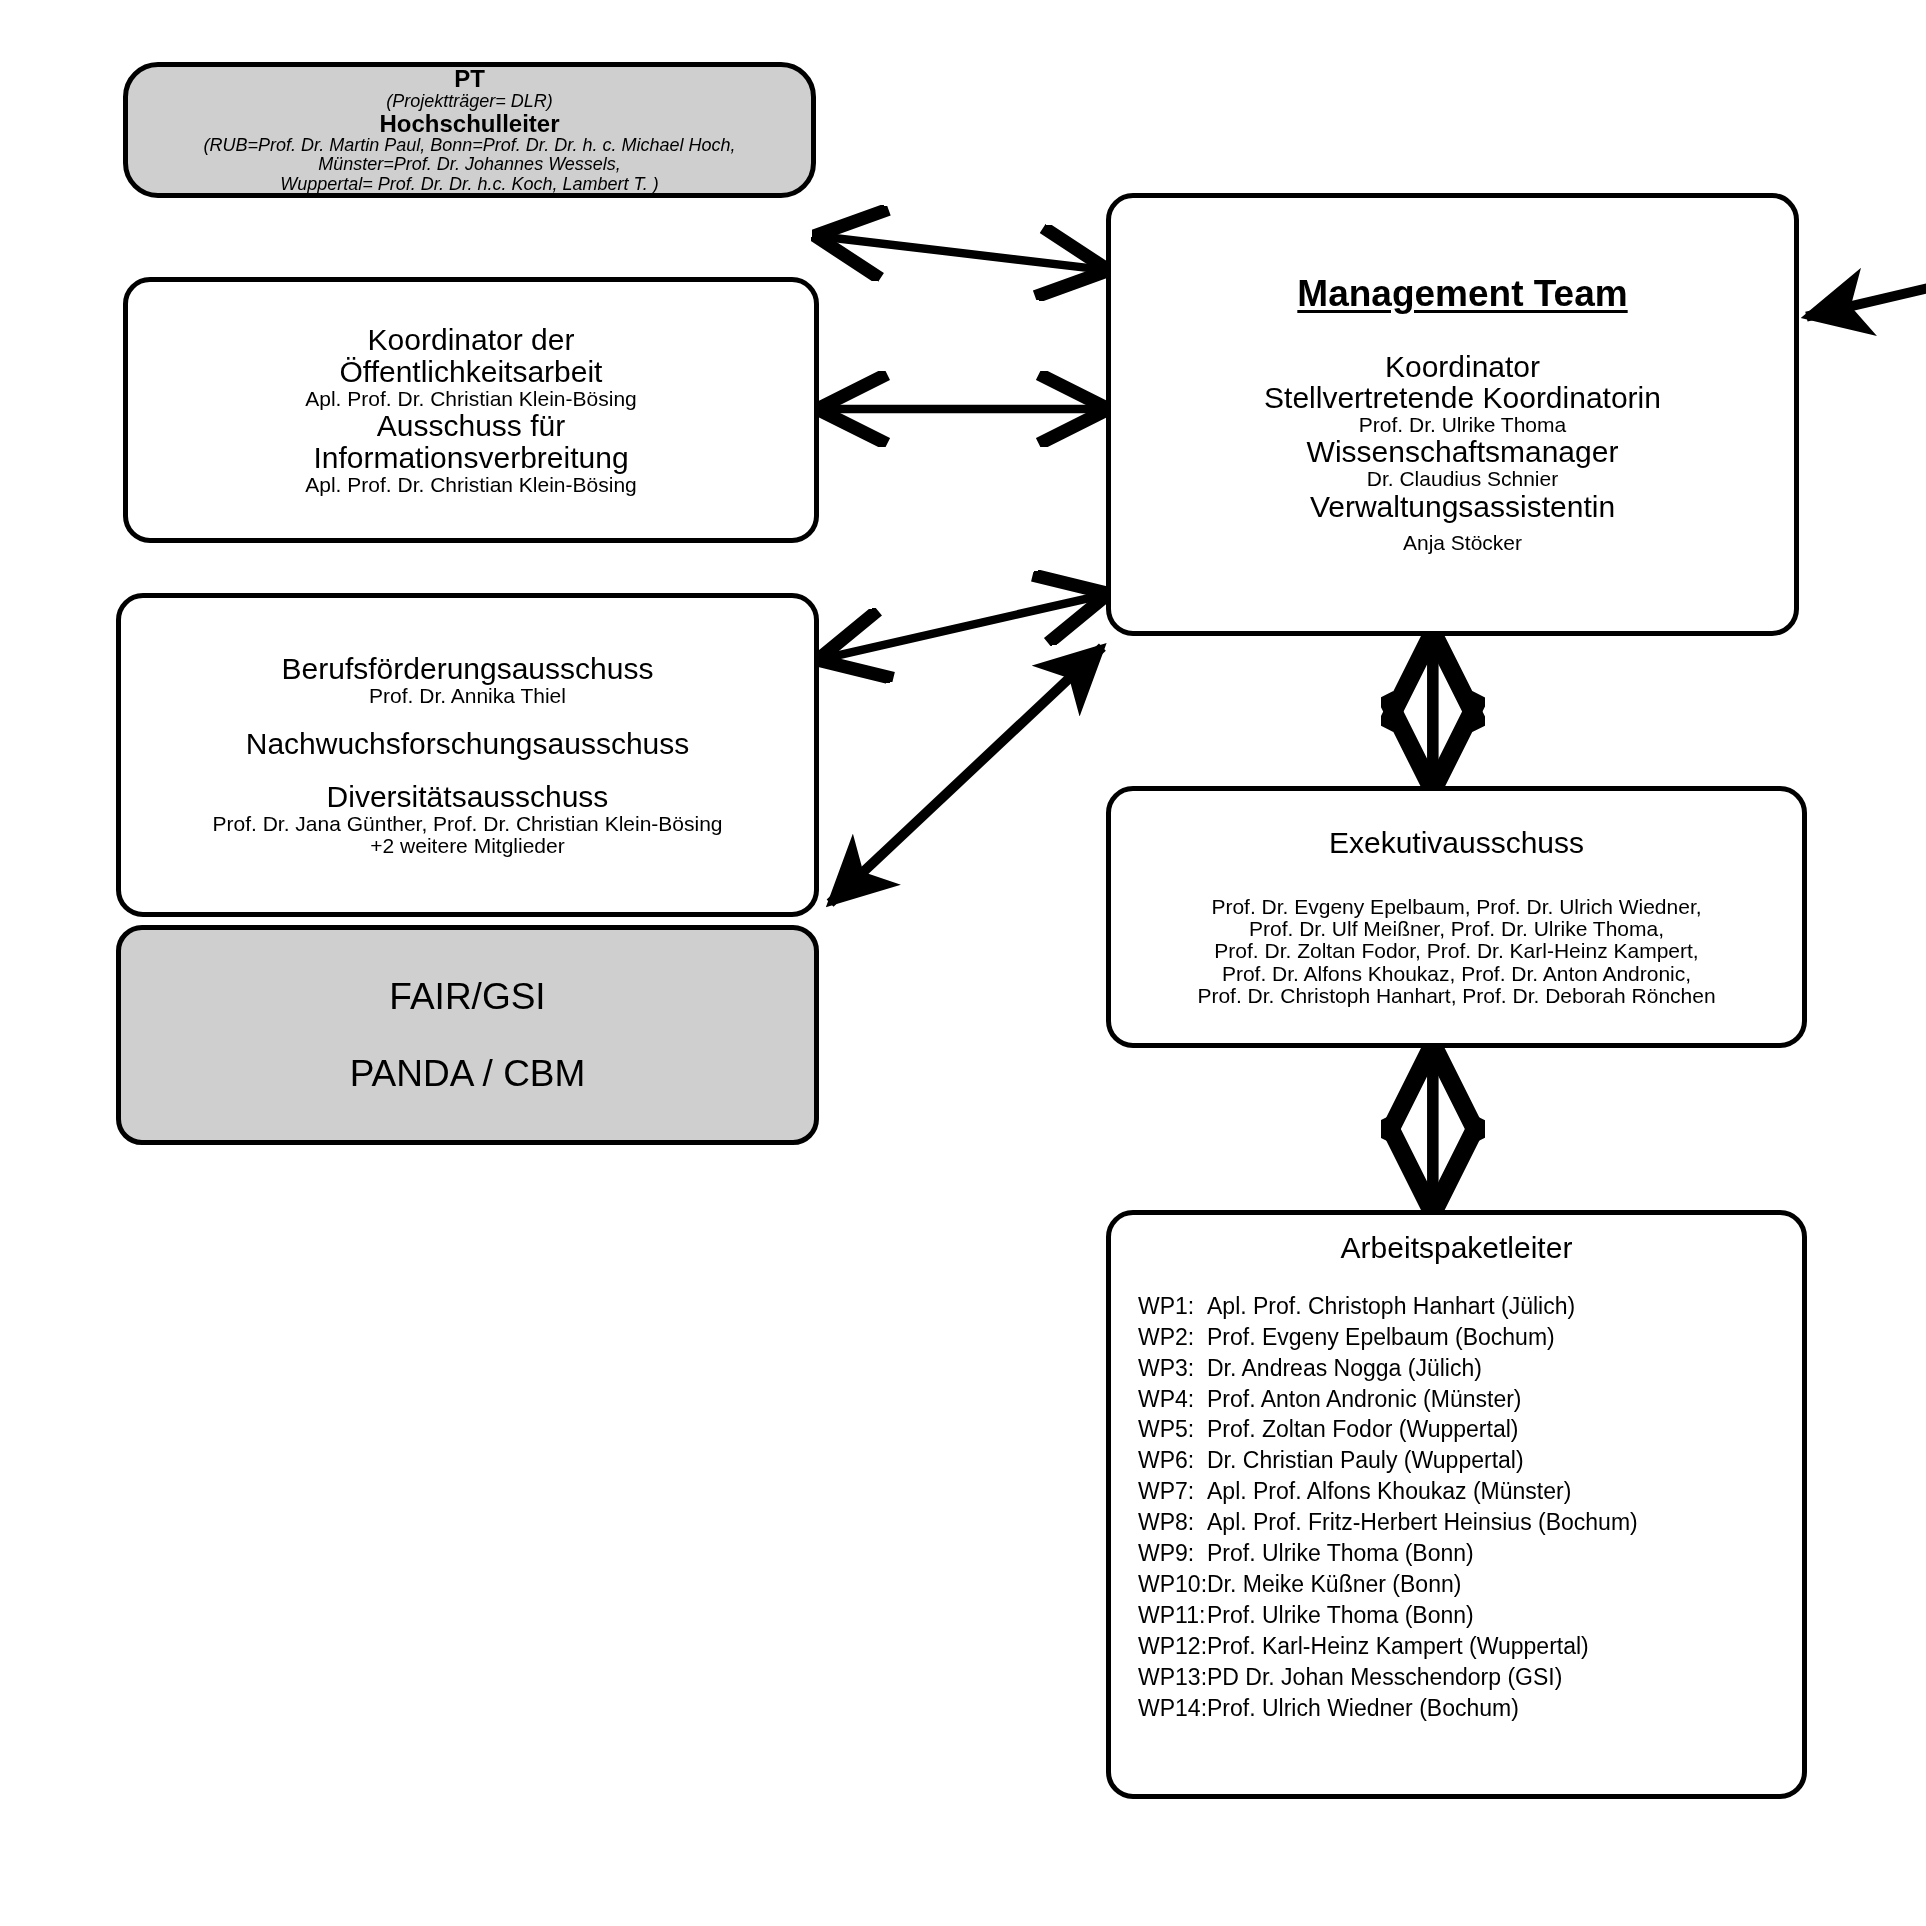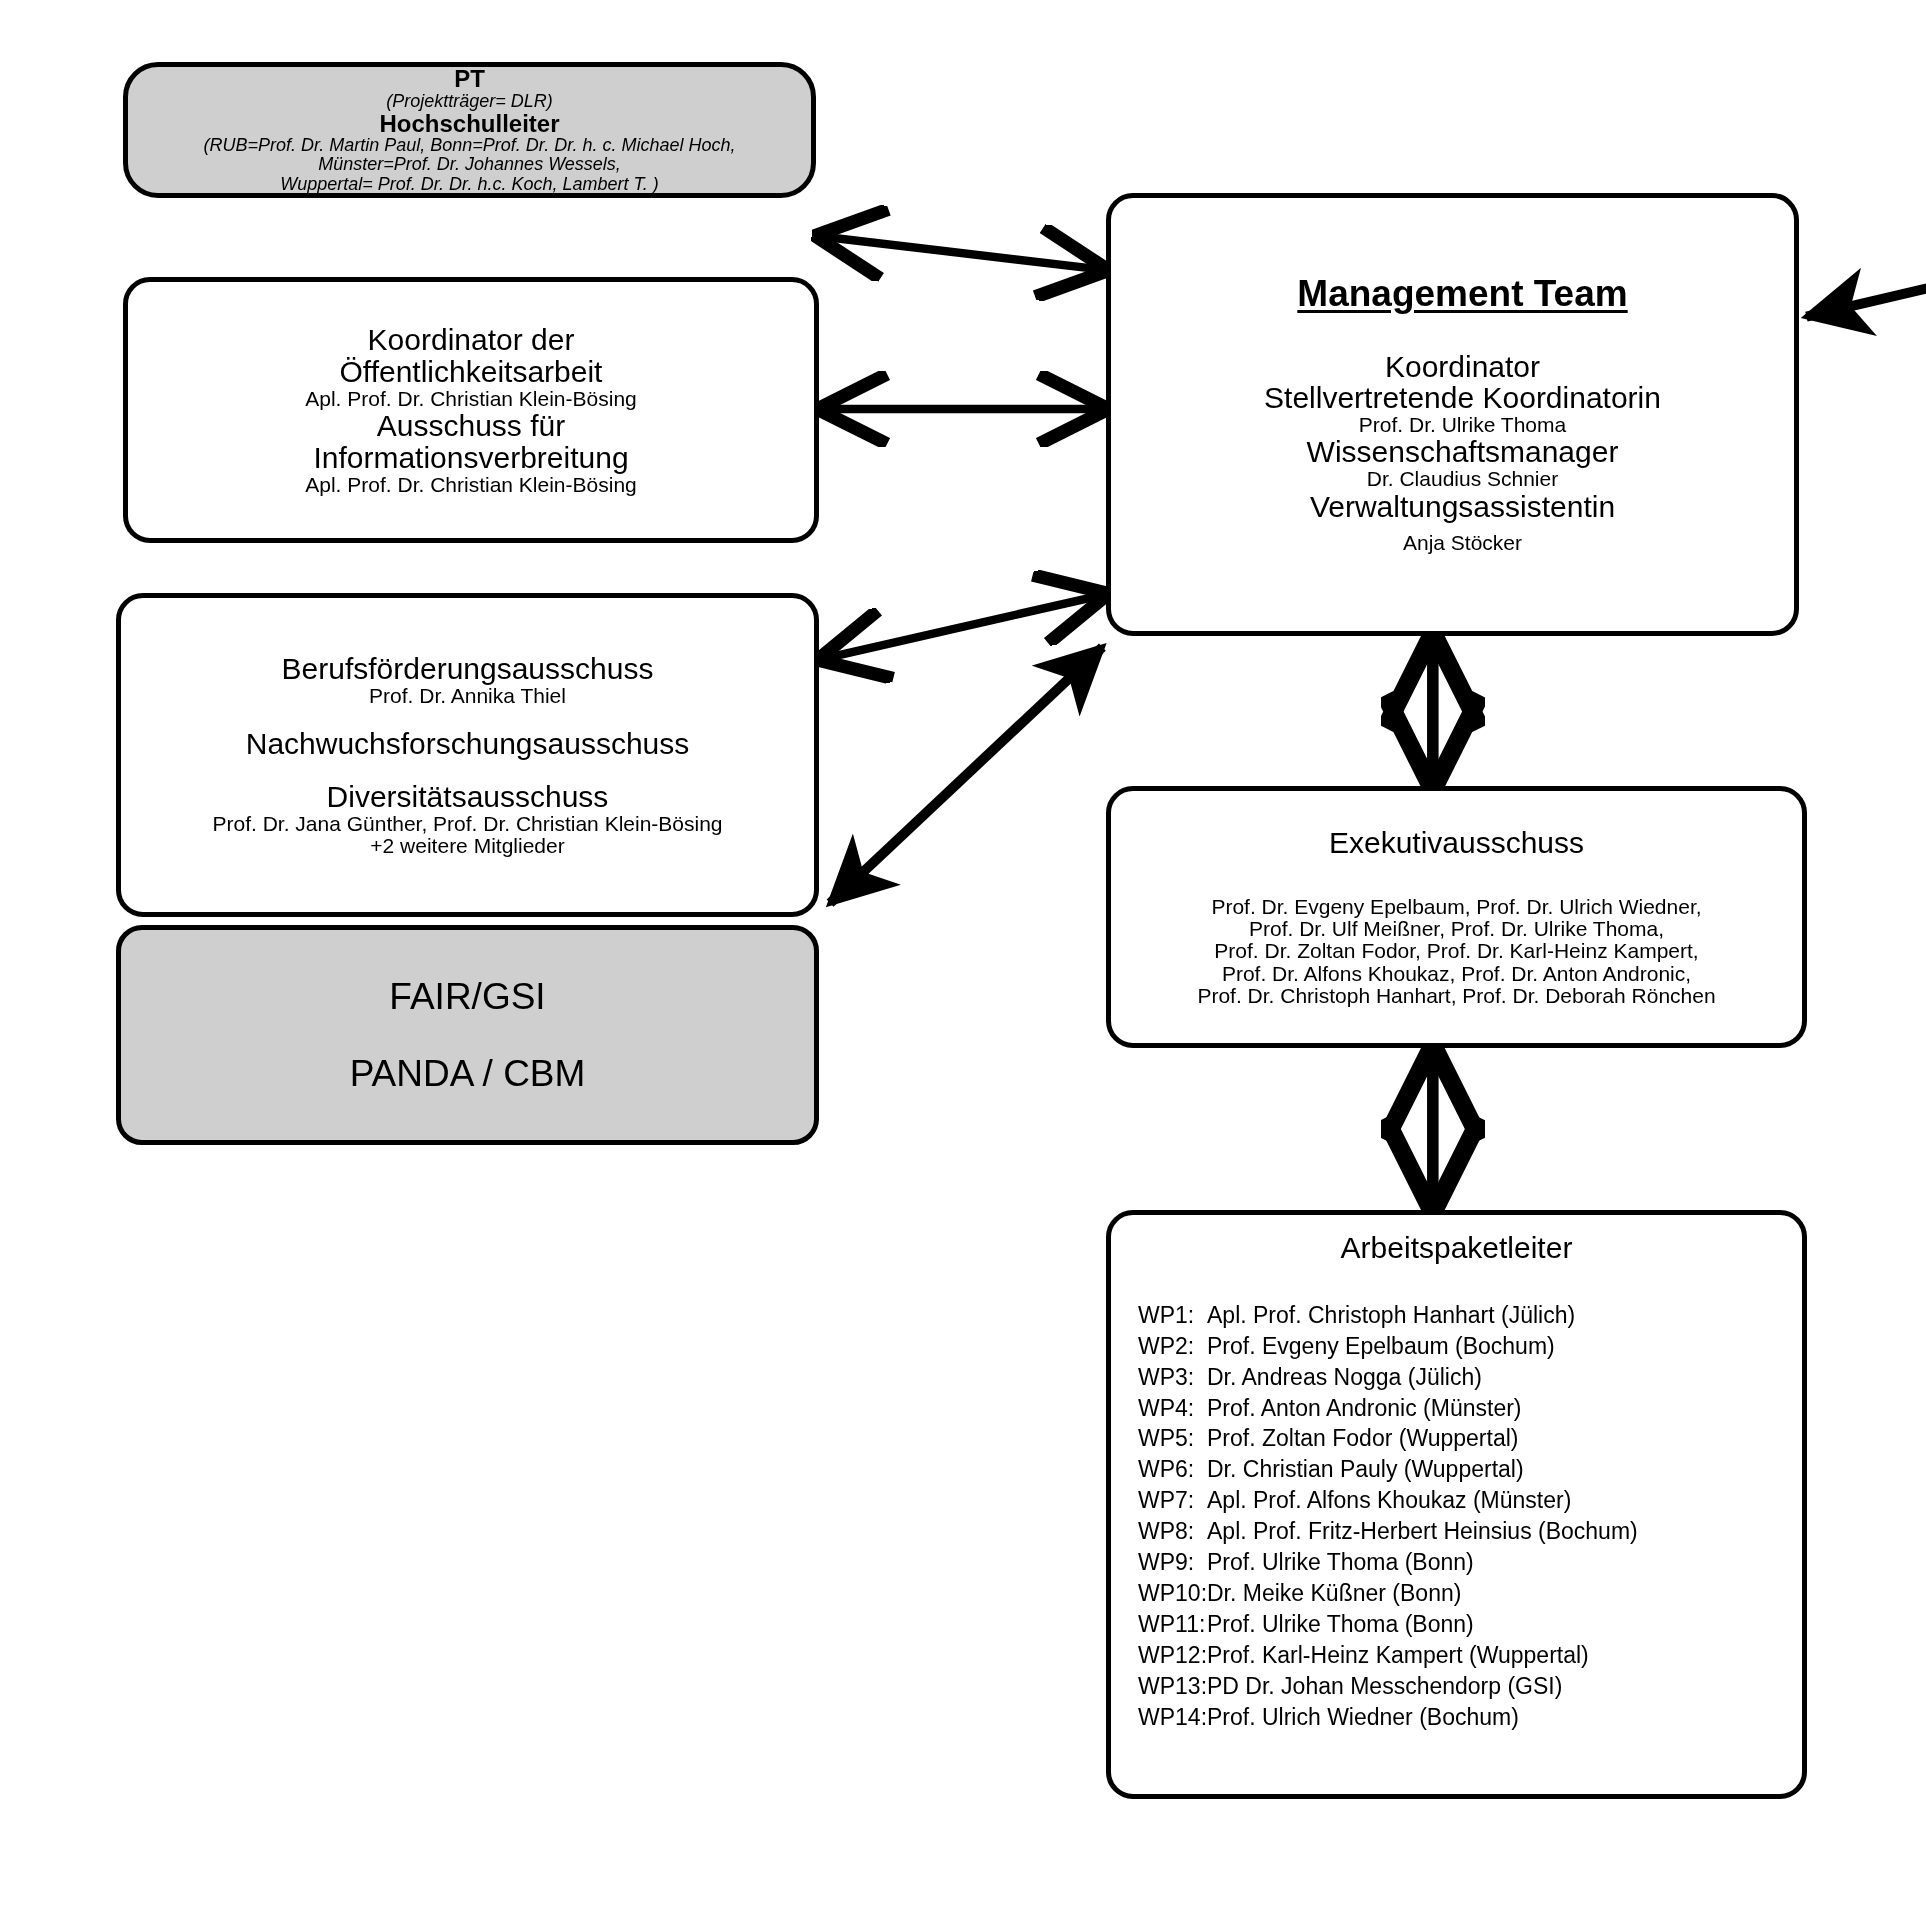--- a/index.html
+++ b/index.html
@@ -51,21 +51,21 @@
   #box-outreach      { left:123px;  top:277px;  width:696px; height:266px;  justify-content:center; }
   #box-committees    { left:116px;  top:573px; width:703px; height:324px;  justify-content:center;margin-top:20px; }
   #box-fairgsi       { left:116px;  top:925px; width:703px; height:220px;  border-radius:26px; justify-content:center; }
 
   #box-management    { left:1106px; top:193px;  width:693px; height:443px; justify-content:center;padding-left:20px; }
   #box-executive     { left:1106px; top:786px; width:701px; height:262px;  justify-content:center; }
   #box-workpackages  { left:1106px; top:1210px; width:701px; height:589px; justify-content:flex-start; padding-top:17px; }
 
   
   .wp-list{
-    margin-top:36px;
+    margin-top:27px;
     text-align:left;
     width:100%;
     padding-left:27px;
     box-sizing:border-box;
   }
   .wp-row{
     display:flex;
     font-size:23px;
     line-height:1.345;
     white-space:nowrap;

